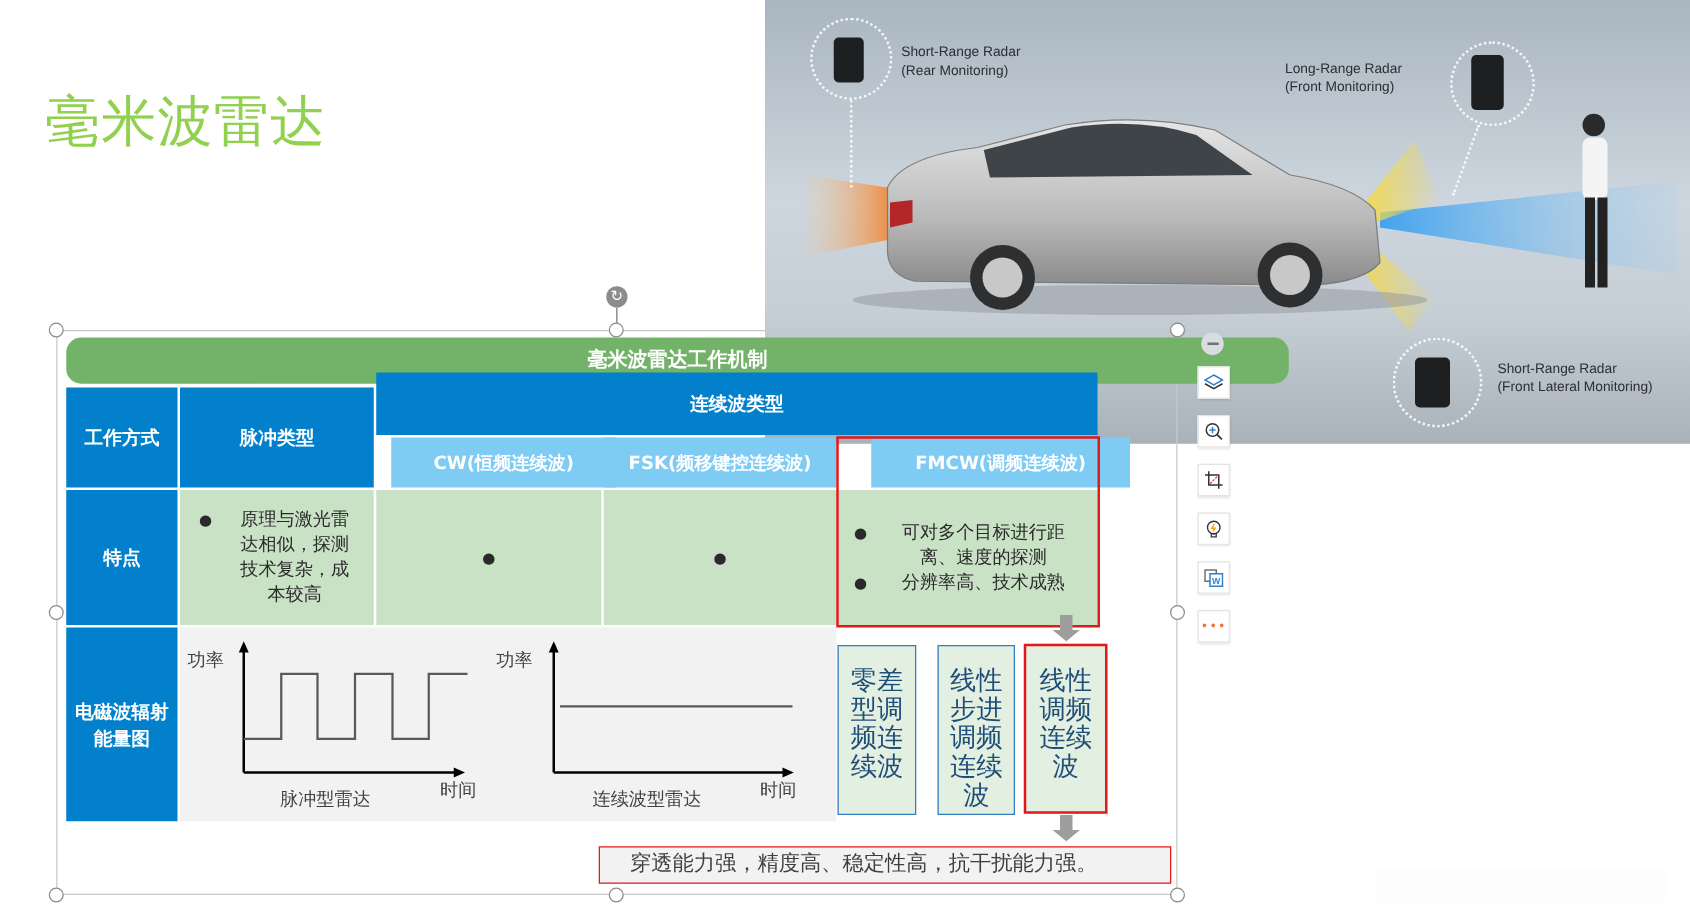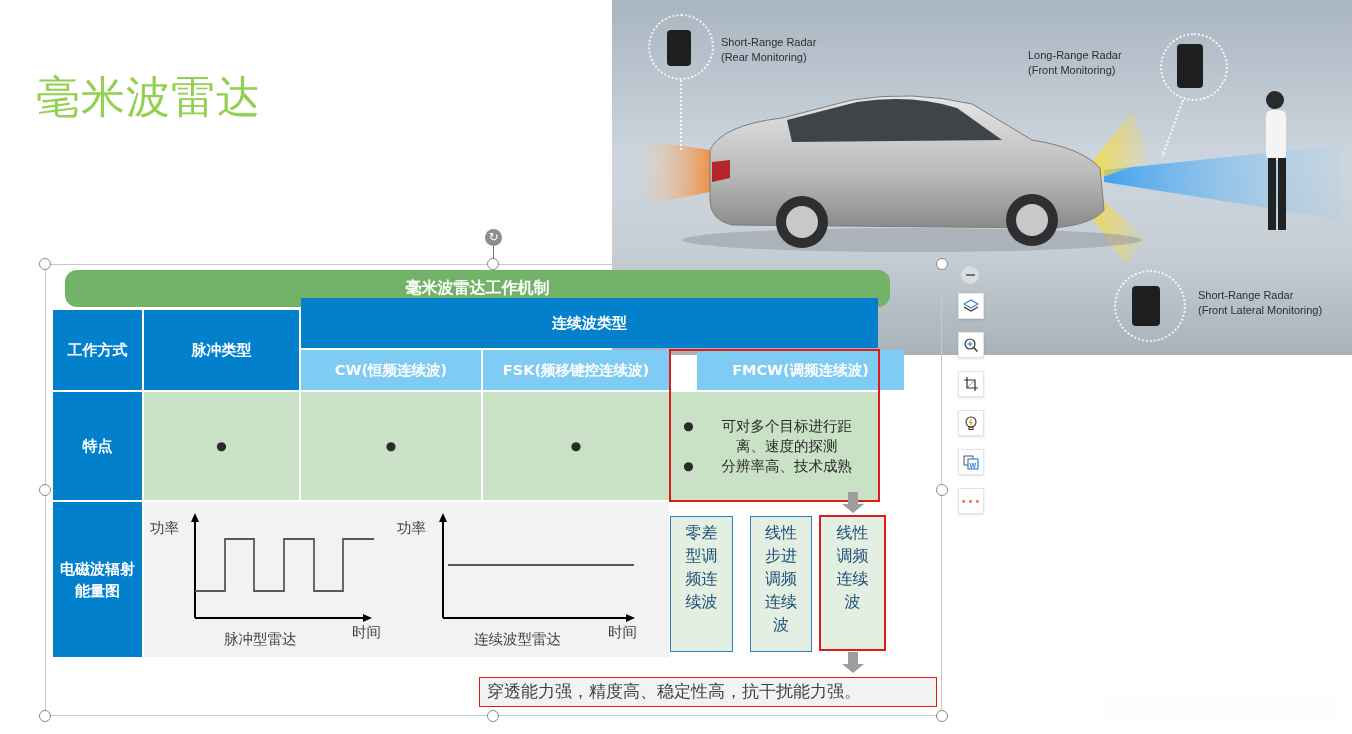--- a/index.html
+++ b/index.html
@@ -28,26 +28,26 @@
   .green-bar { background: #73b369; color: #fff; font-weight: bold; font-size: 16px; }
   .blue { background: #0280cc; color: #fff; font-weight: bold; font-size: 15px; }
   .lblue { background: #7ecbf3; color: #fff; font-weight: bold; font-size: 14.5px; }
   .lgreen { background: #c9e2c5; color: #2a2a2a; font-size: 14.5px; line-height: 20px; }
   .gray { background: #f2f2f2; }
   .bullet-block { display: flex; gap: 18px; align-items: flex-start; text-align: center; }
   .bullet-dot { font-size: 12px; line-height: 20px; }
 
   .redbox { position: absolute; border: 2px solid #e0191a; }
 
-  .vbox { position: absolute; background: #e3efe0; border: 1.5px solid #2f7dc3; color: #1f4e79; font-size: 16px; line-height: 23px; text-align: center; padding-top: 4px; }
+  .vbox { position: absolute; background: #e3efe0; border: 1.5px solid #2f7dc3; color: #1f4e79; font-size: 21px; line-height: 23px; text-align: center; padding-top: 16px; }
   .vbox.red { border: 2px solid #e0191a; }
   .arrow-stem { position: absolute; background: #9e9e9e; width: 10px; }
   .arrow-head { position: absolute; width: 0; height: 0; border-left: 11px solid transparent; border-right: 11px solid transparent; border-top: 9px solid #9e9e9e; }
 
-  .summary { position: absolute; left: 479px; top: 677px; width: 458px; height: 30px; border: 1.5px solid #e0191a; background: #f2f2f2; color: #3f3f3f; font-size: 17px; line-height: 27px; padding-left: 7px; white-space: nowrap; }
+  .summary { position: absolute; left: 479px; top: 677px; width: 458px; height: 30px; border: 1.5px solid #e0191a; background: #f2f2f2; color: #3f3f3f; font-size: 17px; line-height: 27px; padding-left: 24px; white-space: nowrap; }
 
   .chart-label { position: absolute; font-size: 14.5px; color: #404040; }
 
   
   .toolbar { position: absolute; left: 956px; top: 262px; width: 30px; }
   .tool { position: absolute; left: 2px; width: 26px; height: 26px; background: #fff; border: 1px solid #e4e4e4; box-shadow: 0 1px 2px rgba(0,0,0,0.12); display: flex; align-items: center; justify-content: center; }
   .minus-btn { position: absolute; left: 5px; top: 4px; width: 18px; height: 18px; border-radius: 50%; background: #d9dde1; display: flex; align-items: center; justify-content: center; }
   .minus-btn span { width: 9px; height: 2px; background: #6d7378; display: block; }
 
   .watermark-blank { position: absolute; left: 1101px; top: 696px; width: 232px; height: 26px; background: #fdfdfd; }
@@ -126,33 +126,34 @@
 <div class="handle" style="left:39px;top:258px;"></div>
 <div class="handle" style="left:487px;top:258px;"></div>
 <div class="handle" style="left:936px;top:258px;"></div>
 <div class="handle" style="left:39px;top:484px;"></div>
 <div class="handle" style="left:936px;top:484px;"></div>
 <div class="handle" style="left:39px;top:710px;"></div>
 <div class="handle" style="left:487px;top:710px;"></div>
 <div class="handle" style="left:936px;top:710px;"></div>
 
 <div class="tbl">
-  <div class="cell green-bar" style="left:12px;top:0;width:825px;height:37px;border-radius:12px;">毫米波雷达工作机制</div>
+  <div class="cell green-bar" style="left:0;top:0;width:978px;height:37px;border-radius:12px;">毫米波雷达工作机制</div>
 
   <div class="cell blue" style="left:0;top:40px;width:89px;height:80px;">工作方式</div>
   <div class="cell blue" style="left:91px;top:40px;width:155px;height:80px;">脉冲类型</div>
   <div class="cell blue" style="left:248px;top:28px;width:577px;height:50px;text-align:right;">连续波类型</div>
-  <div class="cell lblue" style="left:248px;top:80px;width:180px;height:40px;">CW(恒频连续波)</div>
+  <div class="cell lblue" style="left:260px;top:80px;width:180px;height:40px;">CW(恒频连续波)</div>
   <div class="cell lblue" style="left:430px;top:80px;width:186px;height:40px;">FSK(频移键控连续波)</div>
   <div class="cell lblue" style="left:644px;top:80px;width:207px;height:40px;">FMCW(调频连续波)</div>
 
   <div class="cell blue" style="left:0;top:122px;width:89px;height:108px;">特点</div>
   <div class="cell lgreen" style="left:91px;top:122px;width:155px;height:108px;padding:0 8px;">
     <div class="bullet-block">
         <span class="bullet-dot">●</span>
+        <span style="width:96px;">原理与激光雷达相似，探测技术复杂，成本较高</span>
       </div>
   </div>
   <div class="cell lgreen" style="left:248px;top:122px;width:180px;height:108px;padding:0 8px;">
     <div class="bullet-block">
         <span class="bullet-dot">●</span>
       </div>
   </div>
   <div class="cell lgreen" style="left:430px;top:122px;width:186px;height:108px;padding:0 8px;">
     <div class="bullet-block">
         <span class="bullet-dot">●</span>

